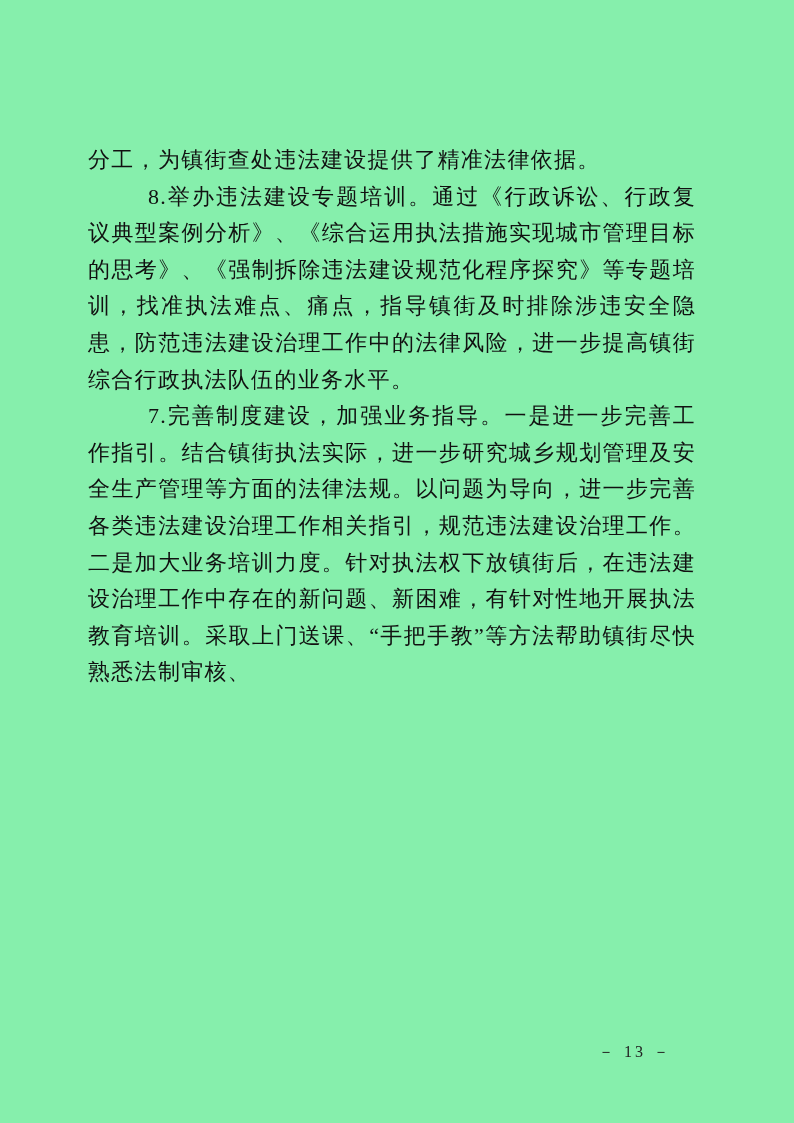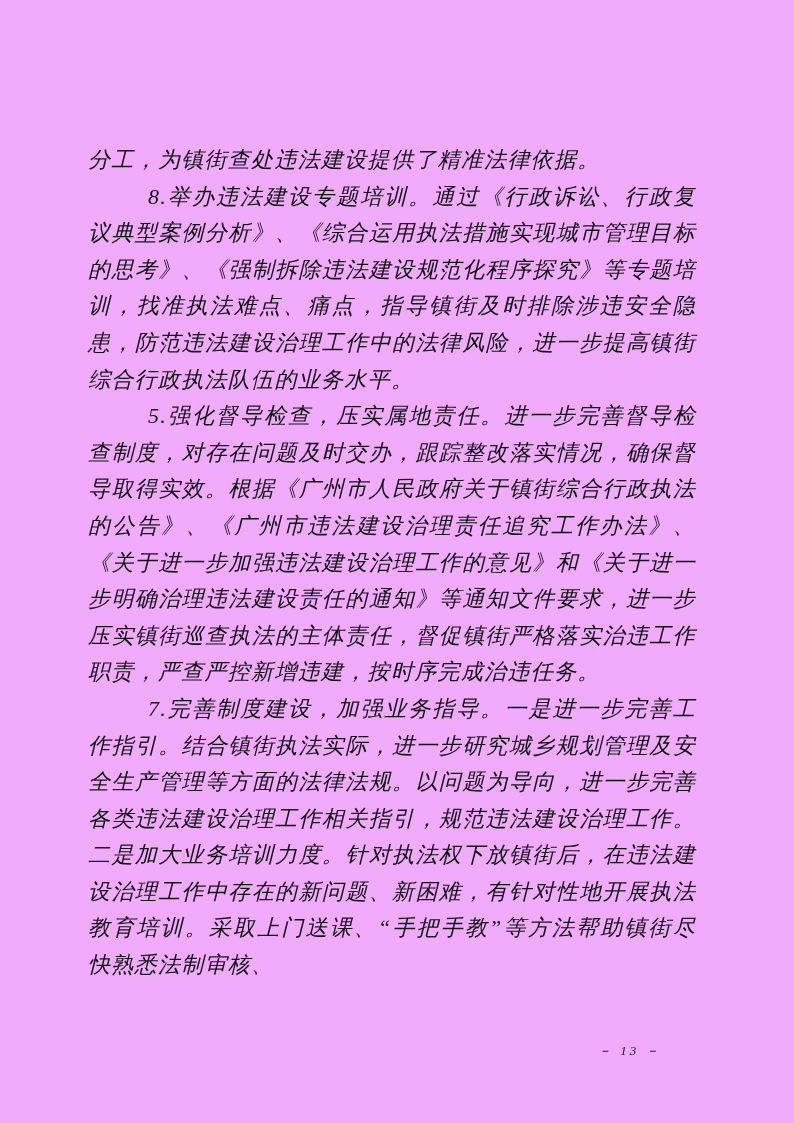--- a/index.html
+++ b/index.html
@@ -4,25 +4,24 @@
 <style>
   html, body {
     margin: 0;
     padding: 0;
     background: #ffffff;
   }
   .page {
     position: relative;
     width: 794px;
     height: 1123px;
-    background: #f0abfc;
+    background: #86efac;
     overflow: hidden;
     font-family: "Liberation Serif", "DejaVu Serif", serif;
     color: #000000;
-    font-style: italic;
   }
   .content {
     position: absolute;
     left: 88px;
     top: 142px;
     width: 608px;
     font-size: 22px;
     line-height: 36.6px;
     letter-spacing: 1.3px;
     text-align: justify;
@@ -33,30 +32,29 @@
     margin: 0;
     padding: 0;
   }
   .content p.indent {
     text-indent: 60px;
   }
   .page-number {
     position: absolute;
     left: 598px;
     top: 1042px;
-    font-size: 13px;
+    font-size: 16px;
     letter-spacing: 3px;
     color: #222222;
     white-space: pre;
   }
 </style>
 </head>
 <body>
 
 <div class="page">
   <div class="content">
     <p>分工，为镇街查处违法建设提供了精准法律依据。</p>
     <p class="indent">8.举办违法建设专题培训。通过《行政诉讼、行政复议典型案例分析》、《综合运用执法措施实现城市管理目标的思考》、《强制拆除违法建设规范化程序探究》等专题培训，找准执法难点、痛点，指导镇街及时排除涉违安全隐患，防范违法建设治理工作中的法律风险，进一步提高镇街综合行政执法队伍的业务水平。</p>
-    <p class="indent">5.强化督导检查，压实属地责任。进一步完善督导检查制度，对存在问题及时交办，跟踪整改落实情况，确保督导取得实效。根据《广州市人民政府关于镇街综合行政执法的公告》、《广州市违法建设治理责任追究工作办法》、《关于进一步加强违法建设治理工作的意见》和《关于进一步明确治理违法建设责任的通知》等通知文件要求，进一步压实镇街巡查执法的主体责任，督促镇街严格落实治违工作职责，严查严控新增违建，按时序完成治违任务。</p>
     <p class="indent">7.完善制度建设，加强业务指导。一是进一步完善工作指引。结合镇街执法实际，进一步研究城乡规划管理及安全生产管理等方面的法律法规。以问题为导向，进一步完善各类违法建设治理工作相关指引，规范违法建设治理工作。二是加大业务培训力度。针对执法权下放镇街后，在违法建设治理工作中存在的新问题、新困难，有针对性地开展执法教育培训。采取上门送课、“手把手教”等方法帮助镇街尽快熟悉法制审核、</p>
   </div>
   <div class="page-number">－ 13 －</div>
 </div>
 
 </body></html>

